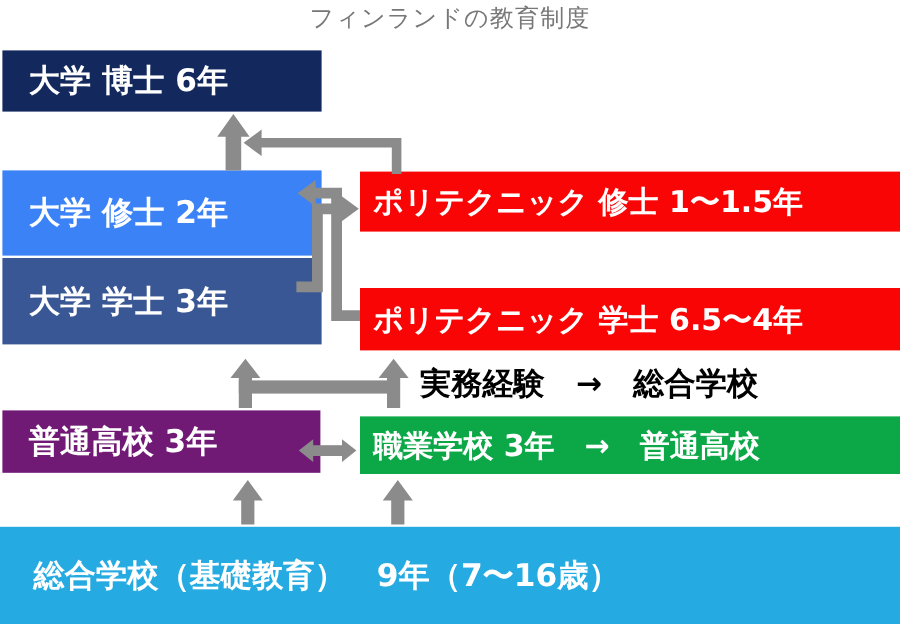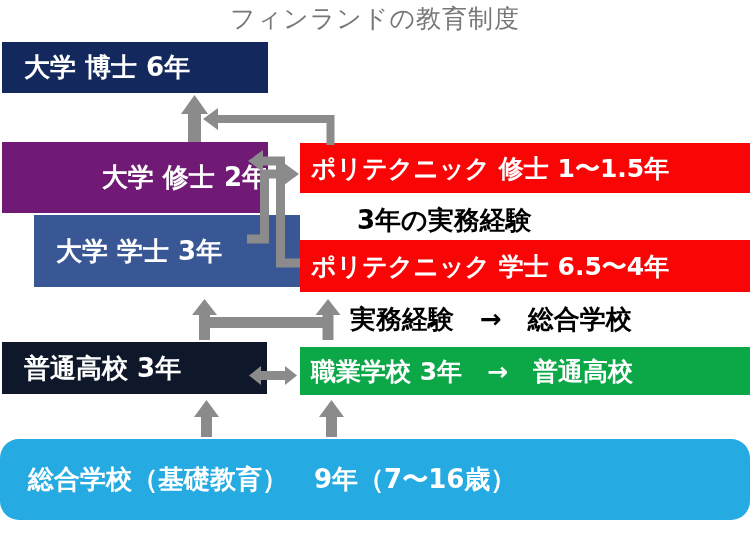--- a/index.html
+++ b/index.html
@@ -3,21 +3,21 @@
 <meta charset="utf-8">
 <style>
   html,body{margin:0;padding:0;background:#ffffff;}
   #stage{
     position:relative;width:750px;height:537px;background:#ffffff;
     font-family:"DejaVu Sans","Liberation Sans",sans-serif;
     overflow:hidden;
   }
   .title{
     position:absolute;left:0;right:0;top:2px;text-align:center;
-    font-size:25px;color:#777777;letter-spacing:1px;
+    font-size:20px;color:#777777;letter-spacing:1px;
   }
   .box{
     position:absolute;display:flex;align-items:center;
     color:#ffffff;font-weight:bold;font-size:26px;white-space:nowrap;
   }
   .box.univ-doctor   {left:2px;  top:42px;  width:244px;height:51px;padding-left:22px;}
   .box.univ-master   {left:2px;  top:142px; width:244px;height:71px;padding-left:22px;}
   .box.univ-bachelor {left:2px;  top:215px; width:244px;height:72px;padding-left:22px;}
   .box.poly-master   {left:300px;top:143px; width:445px;height:50px;padding-left:11px;font-size:25px;}
   .box.poly-bachelor {left:300px;top:240px; width:445px;height:52px;padding-left:11px;font-size:25px;}
@@ -37,49 +37,48 @@
 <body>
 
 <div id="stage">
 
   <div class="title">フィンランドの教育制度</div>
 
   <div class="box univ-doctor" style="background: rgb(19, 41, 94);">
     <span>大学 博士 6年</span>
   </div>
 
-  <div class="box univ-master" style="background: #701a75; justify-content: flex-end;">
+  <div class="box univ-master" style="background: #3b82f6;">
     <span>大学 修士 2年</span>
   </div>
 
-  <div class="box univ-bachelor" style="background: rgb(58, 87, 149); margin-left: 32px;">
+  <div class="box univ-bachelor" style="background: rgb(58, 87, 149);">
     <span>大学 学士 3年</span>
   </div>
 
   <div class="box poly-master" style="background: rgb(249, 5, 5);">
     <span>ポリテクニック 修士 1〜1.5年</span>
   </div>
 
   <div class="box poly-bachelor" style="background: rgb(249, 5, 5);">
     <span>ポリテクニック 学士 6.5〜4年</span>
   </div>
 
-  <div class="box general-high" style="background: #0f172a;">
+  <div class="box general-high" style="background: #701a75;">
     <span>普通高校 3年</span>
   </div>
 
   <div class="box vocational" style="background: rgb(12, 167, 71);">
     <span>職業学校 3年　→　普通高校</span>
   </div>
 
-  <div class="box comprehensive" style="background: rgb(37, 170, 225); border-radius: 19px;">
+  <div class="box comprehensive" style="background: rgb(37, 170, 225);">
     <span>総合学校（基礎教育）　9年（7〜16歳）</span>
   </div>
 
-  <div class="annotation ann-3yr">3年の実務経験</div>
   <div class="annotation ann-work">実務経験　→　総合学校</div>
 
   <svg id="arrows" width="750" height="537" viewBox="0 0 750 537">
 
     <g>
       <path class="arrow-fill" d="M188 142 V114 H181 L194.5 95 L208 114 H201 V142 Z"></path>
     </g>
 
     <g>
       <path class="arrow-stroke" stroke-width="8" d="M330.5 145 V119 H216"></path>

